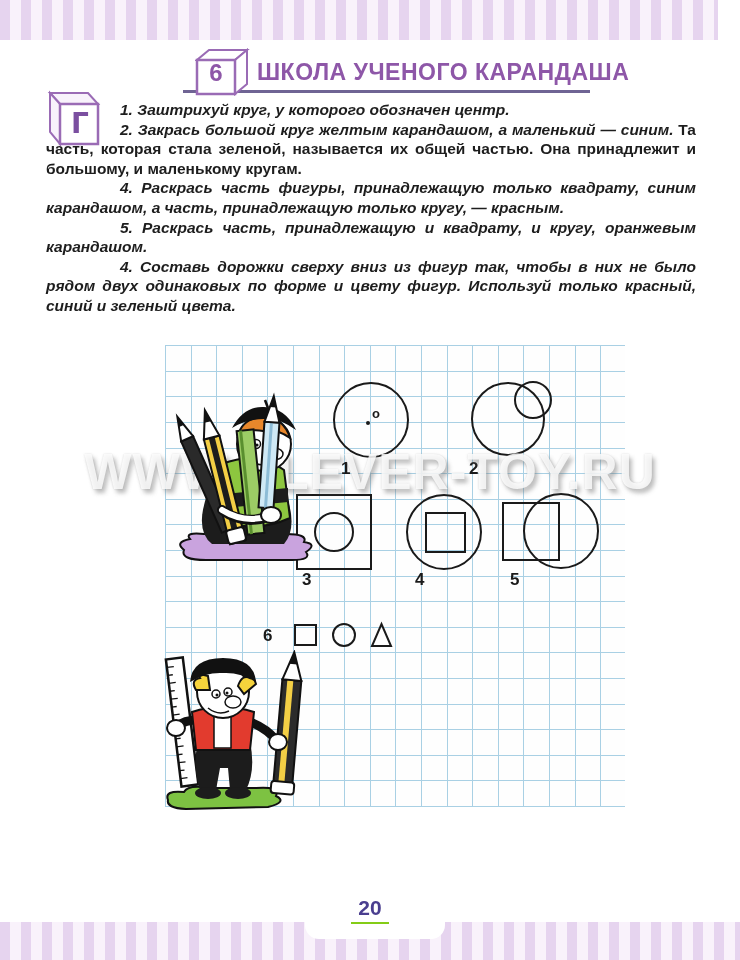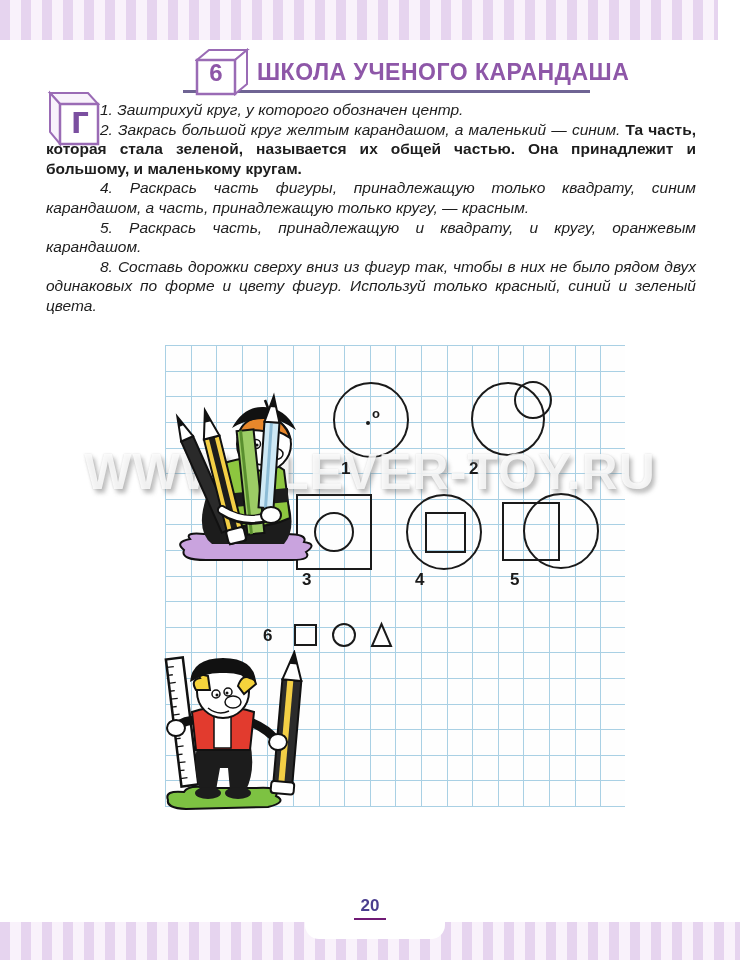--- a/index.html
+++ b/index.html
@@ -19,21 +19,21 @@
   .lesson-num{position:absolute;left:14px;top:13px;width:38px;text-align:center;font-size:24px;font-weight:bold;color:#8e57a8;}
   .page-title{position:absolute;left:74px;top:13px;font-size:23px;font-weight:bold;color:#8e57a8;letter-spacing:0.5px;white-space:nowrap;}
 
   
   .letter-cube{position:absolute;left:44px;top:88px;}
   .letter-cube-glyph{position:absolute;left:60px;top:104px;width:40px;height:40px;text-align:center;line-height:40px;font-size:28px;font-weight:bold;color:#7b4fa0;font-family:"DejaVu Sans",sans-serif;}
 
   
   .instructions{position:absolute;left:46px;top:100px;width:650px;font-size:15.5px;line-height:19.6px;color:#1d1d1d;}
   .instr{margin:0;text-indent:54px;text-align:justify;}
-  .instr .it{font-style:italic;font-weight:normal;}
+  .instr .it{font-style:italic;font-weight:bold;padding-left:20px;}
   .instr .up{font-style:normal;font-weight:bold;}
 
   
   .grid{position:absolute;left:165px;top:345px;width:460px;height:462px;
     background-color:#fefefe;
     background-image:
       repeating-linear-gradient(0deg,#a9d0e4 0 1px,transparent 1px 25.6px),
       repeating-linear-gradient(90deg,#a9d0e4 0 1px,transparent 1px 25.6px);
   }
   .figures{position:absolute;left:165px;top:345px;z-index:4;}
@@ -45,21 +45,21 @@
     font-size:50px;font-weight:bold;letter-spacing:1px;color:rgba(255,255,255,0.82);
     text-shadow:3px 4px 4px rgba(110,110,110,0.45),0 0 2px rgba(150,150,150,0.35);
     font-family:"Liberation Sans",sans-serif;}
 
   .char{position:absolute;z-index:6;}
   .char.boy1{left:166px;top:392px;}
   .char.boy2{left:126px;top:650px;}
 
   
   .page-num{position:absolute;left:0;top:896px;width:740px;text-align:center;z-index:7;}
-  .page-num span{display:inline-block;font-size:17px;font-weight:bold;color:#4a3e8f;border-bottom:2px solid #701a75;padding:0 7px 2px 7px;text-align:center;}
+  .page-num span{display:inline-block;font-size:21px;font-weight:bold;color:#4a3e8f;border-bottom:2px solid #84cc16;padding:0 7px 2px 7px;text-align:center;}
 </style>
 </head>
 <body>
 
 <div class="page">
 
   <div class="stripes top"></div>
   <div class="stripes bottom"></div>
   <div class="notch"></div>
 
@@ -79,21 +79,21 @@
     <polygon points="6,5 16,16 16,56 6,44" fill="#f8f2fb" stroke="#9a6bb5" stroke-width="2"></polygon>
     <rect x="16" y="16" width="38" height="40" fill="#ffffff" stroke="#9a6bb5" stroke-width="2.5"></rect>
   </svg>
   <div class="letter-cube-glyph">Г</div>
 
   <div class="instructions">
     <p class="instr"><span class="it">1. Заштрихуй круг, у которого обозначен центр.</span><span class="up"></span></p>
     <p class="instr"><span class="it">2. Закрась большой круг желтым карандашом, а маленький — синим.</span><span class="up"> Та часть, которая стала зеленой, называется их общей частью. Она принадлежит и большому, и маленькому кругам.</span></p>
     <p class="instr"><span class="it">4. Раскрась часть фигуры, принадлежащую только квадрату, синим карандашом, а часть, принадлежащую только кругу, — красным.</span><span class="up"></span></p>
     <p class="instr"><span class="it">5. Раскрась часть, принадлежащую и квадрату, и кругу, оранжевым карандашом.</span><span class="up"></span></p>
-    <p class="instr"><span class="it">8. Составь дорожки сверху вниз из фигур так, чтобы в них не было рядом двух одинаковых по форме и цвету фигур. Используй только красный, синий и зеленый цвета.</span><span class="up"></span></p>
+    <p class="instr"><span class="it">4. Составь дорожки сверху вниз из фигур так, чтобы в них не было рядом двух одинаковых по форме и цвету фигур. Используй только красный, синий и зеленый цвета.</span><span class="up"></span></p>
   </div>
 
   <div class="grid"></div>
 
   <svg class="figures" width="460" height="462" viewBox="0 0 460 462">
     <g fill="none" stroke="#1a1a1a" stroke-width="2">
 
       <circle cx="206" cy="75" r="37"></circle>
       <circle cx="203" cy="78" r="2" fill="#1a1a1a" stroke="none"></circle>
 

